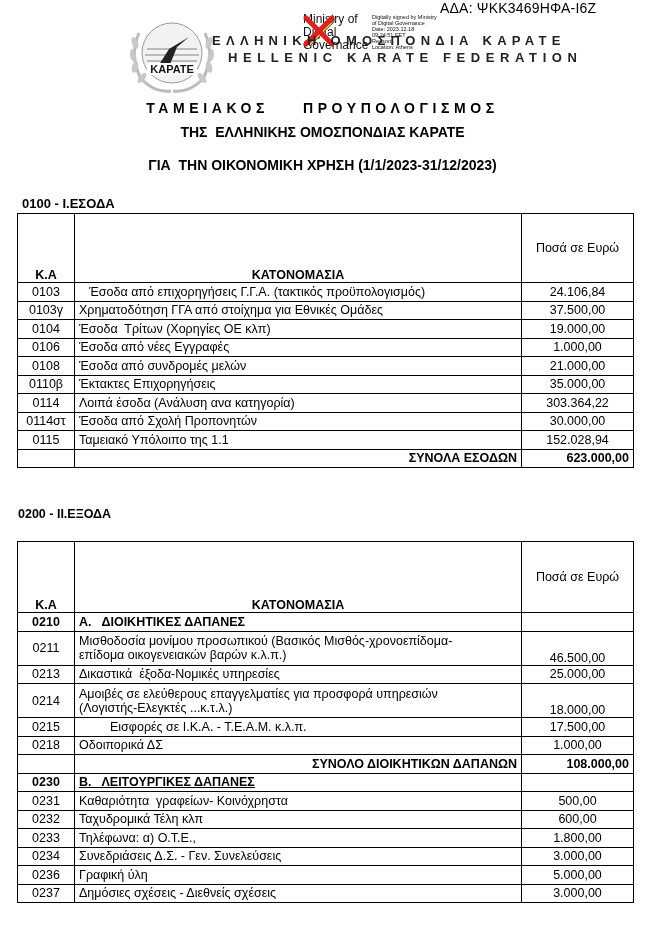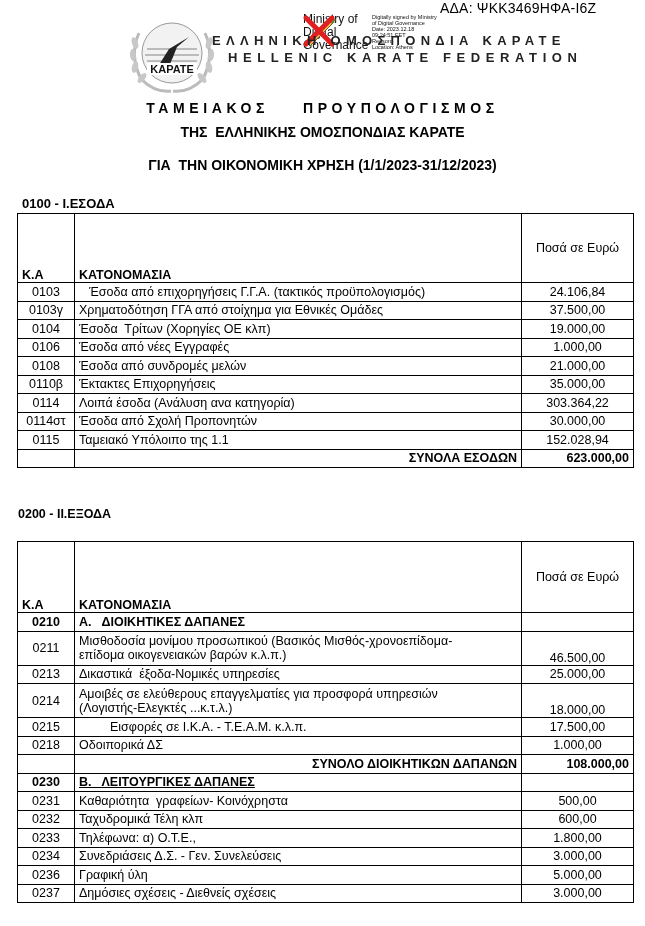--- a/index.html
+++ b/index.html
@@ -22,22 +22,22 @@
   #title3 { top:157px; font-size:14px; }
 
   .section-title { left:22px; font-size:13px; font-weight:bold; }
   #sec1 { top:196px; }
   #sec2 { top:507px; left:18px; font-size:12.5px; }
 
   table.budget { position:absolute; left:17px; width:617px; border-collapse:collapse; font-size:12.5px; }
   table.budget td, table.budget th { border:1px solid #000; padding:0 4px; height:17.5px; }
   table.budget col.c1 { width:57px; }
   table.budget col.c3 { width:112px; }
-  th.hdr-ka { vertical-align:bottom; text-align:left; font-weight:bold; }
-  th.hdr-name { vertical-align:bottom; text-align:left; font-weight:bold; padding-left:60px;margin-left:48px; }
+  th.hdr-ka { vertical-align:bottom; text-align:center; font-weight:bold; }
+  th.hdr-name { vertical-align:bottom; text-align:center; font-weight:bold; padding-left:60px;margin-left:48px; }
   th.hdr-amt { vertical-align:middle; text-align:center; font-weight:normal; padding-top:8px; }
   td.ka { text-align:center; }
   td.amt { text-align:center; padding-right:6px; }
   td.total-label { text-align:right; font-weight:bold; padding-right:8px; }
   td.total-amt { text-align:right; font-weight:bold; padding-right:6px; }
   td.bold { font-weight:bold; }
   td.cat-label { font-weight:bold; }
   td.amt.bottom { vertical-align:bottom; }
   td.ka.middle { vertical-align:middle;margin-top:24px; }
   tr.tall td { height:33px; }

